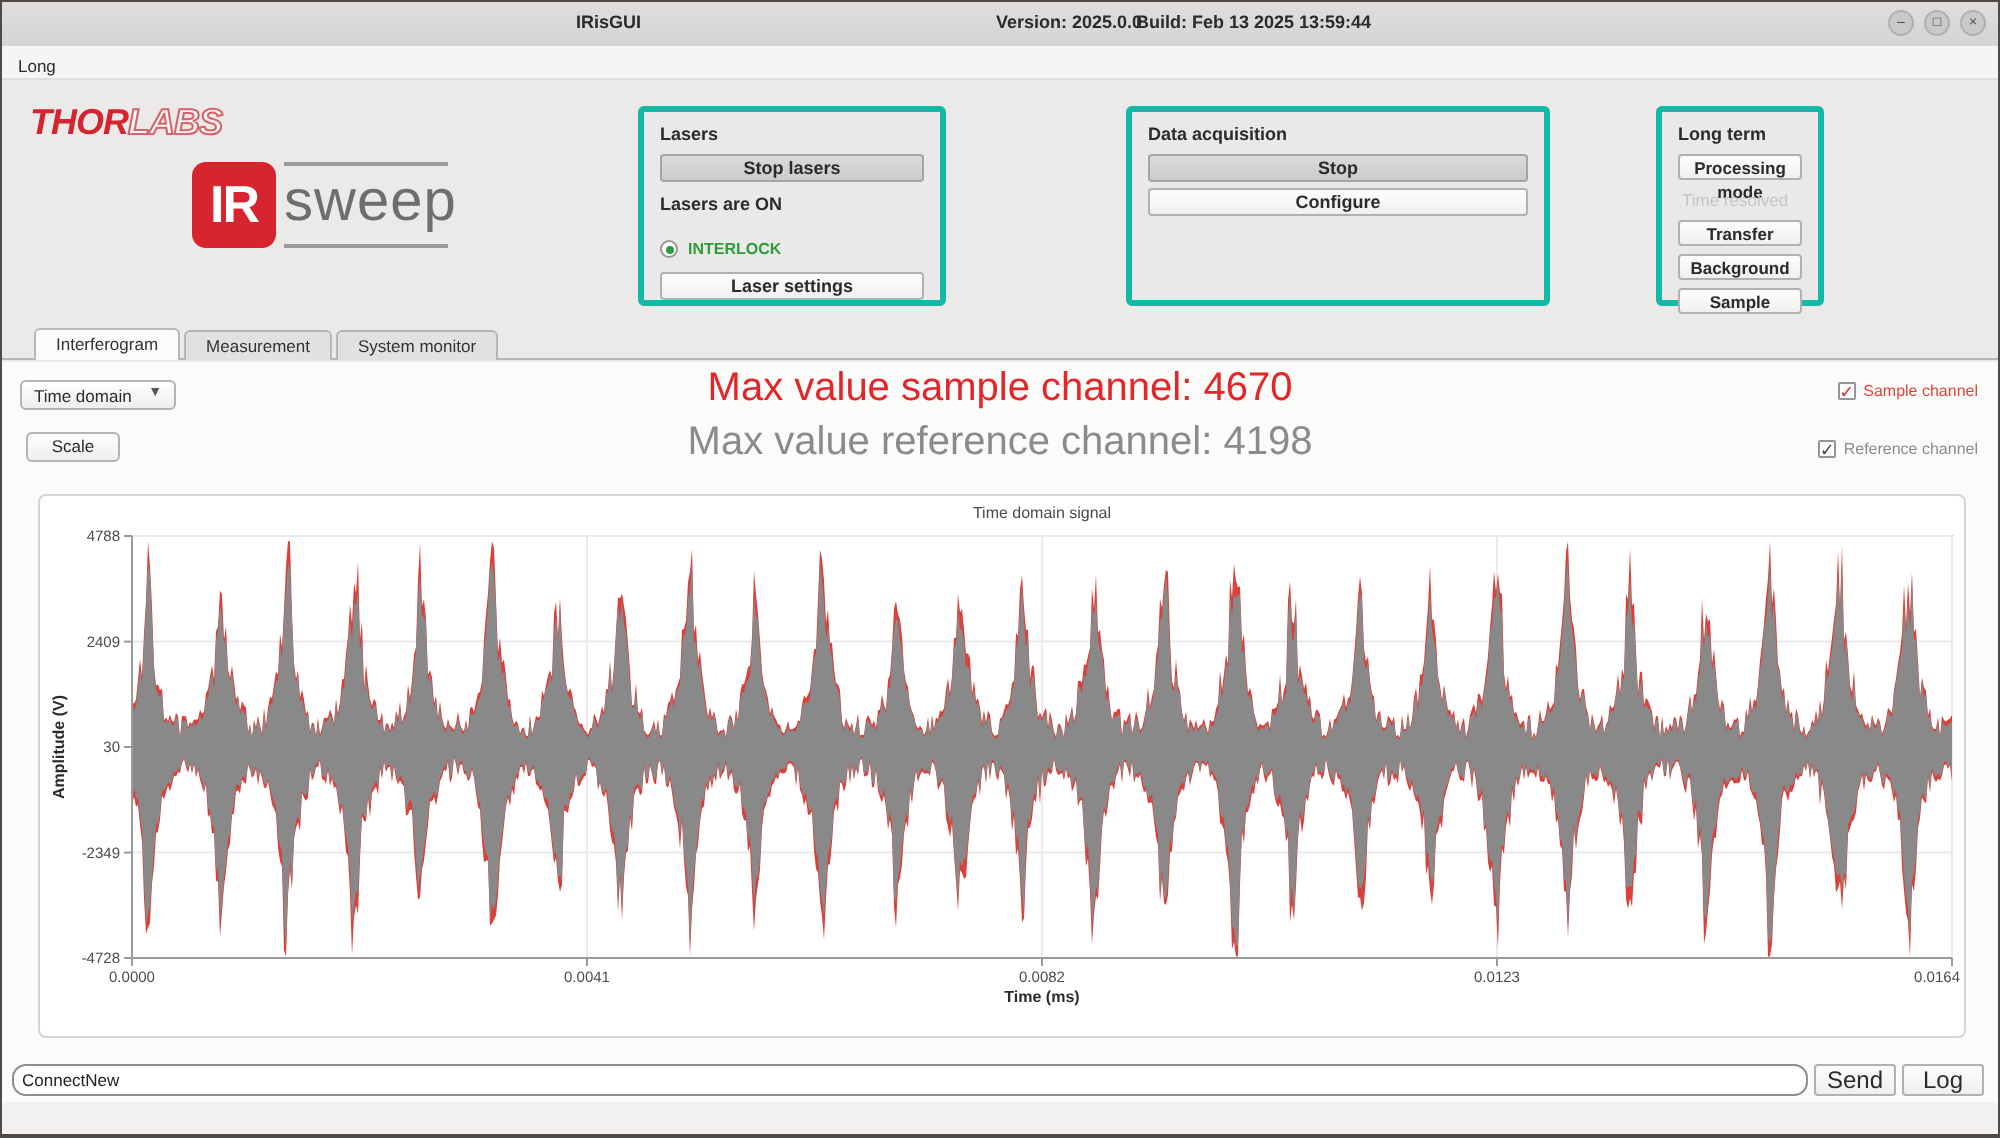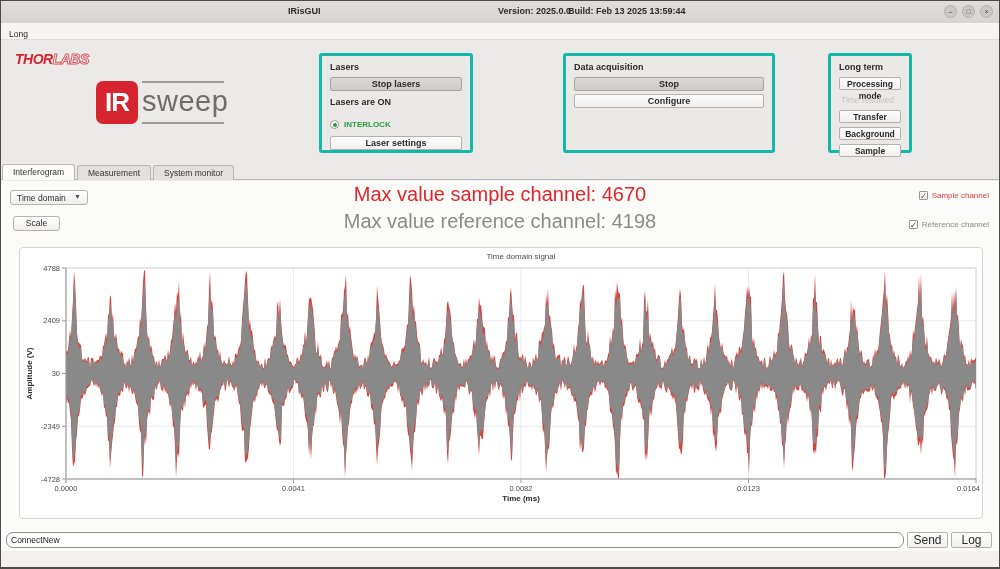--- a/index.html
+++ b/index.html
@@ -18,21 +18,21 @@
 
   
   .menubar{ position:absolute; left:0; top:22px; width:100%; height:17px; background:#f6f5f4;
             border-bottom:1px solid #e0dedc; }
   .menu-item{ display:inline-block; font-size:8.5px; color:#2b2b2b; padding:3px 8px; }
 
   
   .topsection{ position:absolute; left:0; top:39px; width:100%; height:123px; background:#eceae8; }
 
   .thorlabs{ position:absolute; left:14px; top:11px; font-style:italic; font-weight:bold;
-             font-size:14px; letter-spacing:-0.5px; white-space:nowrap; }
+             font-size:18px; letter-spacing:-0.5px; white-space:nowrap; }
   .thorlabs .solid{ color:#d32430; }
   .thorlabs .outline{ color:#fdf4f4; -webkit-text-stroke:1px #d3656c; text-shadow:0 0 1px #d3656c; }
 
   .ir-box{ position:absolute; left:95px; top:41px; width:42px; height:43px; background:#d6252e;
            border-radius:7px; color:#fff; font-weight:bold; font-size:26px; text-align:center;
            line-height:42px; letter-spacing:-1px; }
   .ir-sweep{ position:absolute; left:141px; top:41px; width:82px; height:43px;
              border-top:2px solid #9a9a9a; border-bottom:2px solid #9a9a9a;
              color:#6e6e6e; font-size:29px; line-height:37px; text-align:center; letter-spacing:0.5px; }
 
@@ -50,21 +50,21 @@
   .interlock-row{ display:flex; align-items:center; gap:5px; margin-top:13px; }
   .led{ width:9px; height:9px; border-radius:50%; border:1px solid #9a9894; background:#fff; position:relative; }
   .led::after{ content:""; position:absolute; left:1.5px; top:1.5px; width:4px; height:4px;
                border-radius:50%; background:#2c9b3e; }
   .interlock-lbl{ font-size:8px; font-weight:bold; color:#2c9b3e; }
   .disabled-lbl{ font-size:8.5px; color:#c7c5c3; margin:5px 0 5px 2px; }
   .gb-long .btn{ height:13px; font-size:8.5px; margin-bottom:4px; }
 
   
   .tabbar{ position:absolute; left:0; top:162px; width:100%; height:17px; background:#eceae8;
-           border-bottom:1px solid #b9b7b5; display:flex; align-items:flex-end; padding-left:1px;text-align:right; }
+           border-bottom:1px solid #b9b7b5; display:flex; align-items:flex-end; padding-left:16px;text-align:right; }
   .tab{ font-size:8.5px; color:#333; background:#e3e1df; border:1px solid #b9b7b5; border-bottom:none;
         border-radius:3px 3px 0 0; padding:2px 10px 2px; margin-right:2px; margin-bottom:-1px; cursor:default; }
   .tab.active{ background:#fbfbfa; padding-bottom:3px; }
 
   
   .content{ position:absolute; left:0; top:180px; width:100%; bottom:0; background:#fbfbfa; }
 
   .dropdown{ position:absolute; left:9px; top:9px; width:78px; height:15px;
              border:1px solid #b5b3b1; border-radius:3px; background:linear-gradient(#fefefe,#efeeed);
              font-size:8.5px; color:#2b2b2b; padding:2px 6px; cursor:default; }

